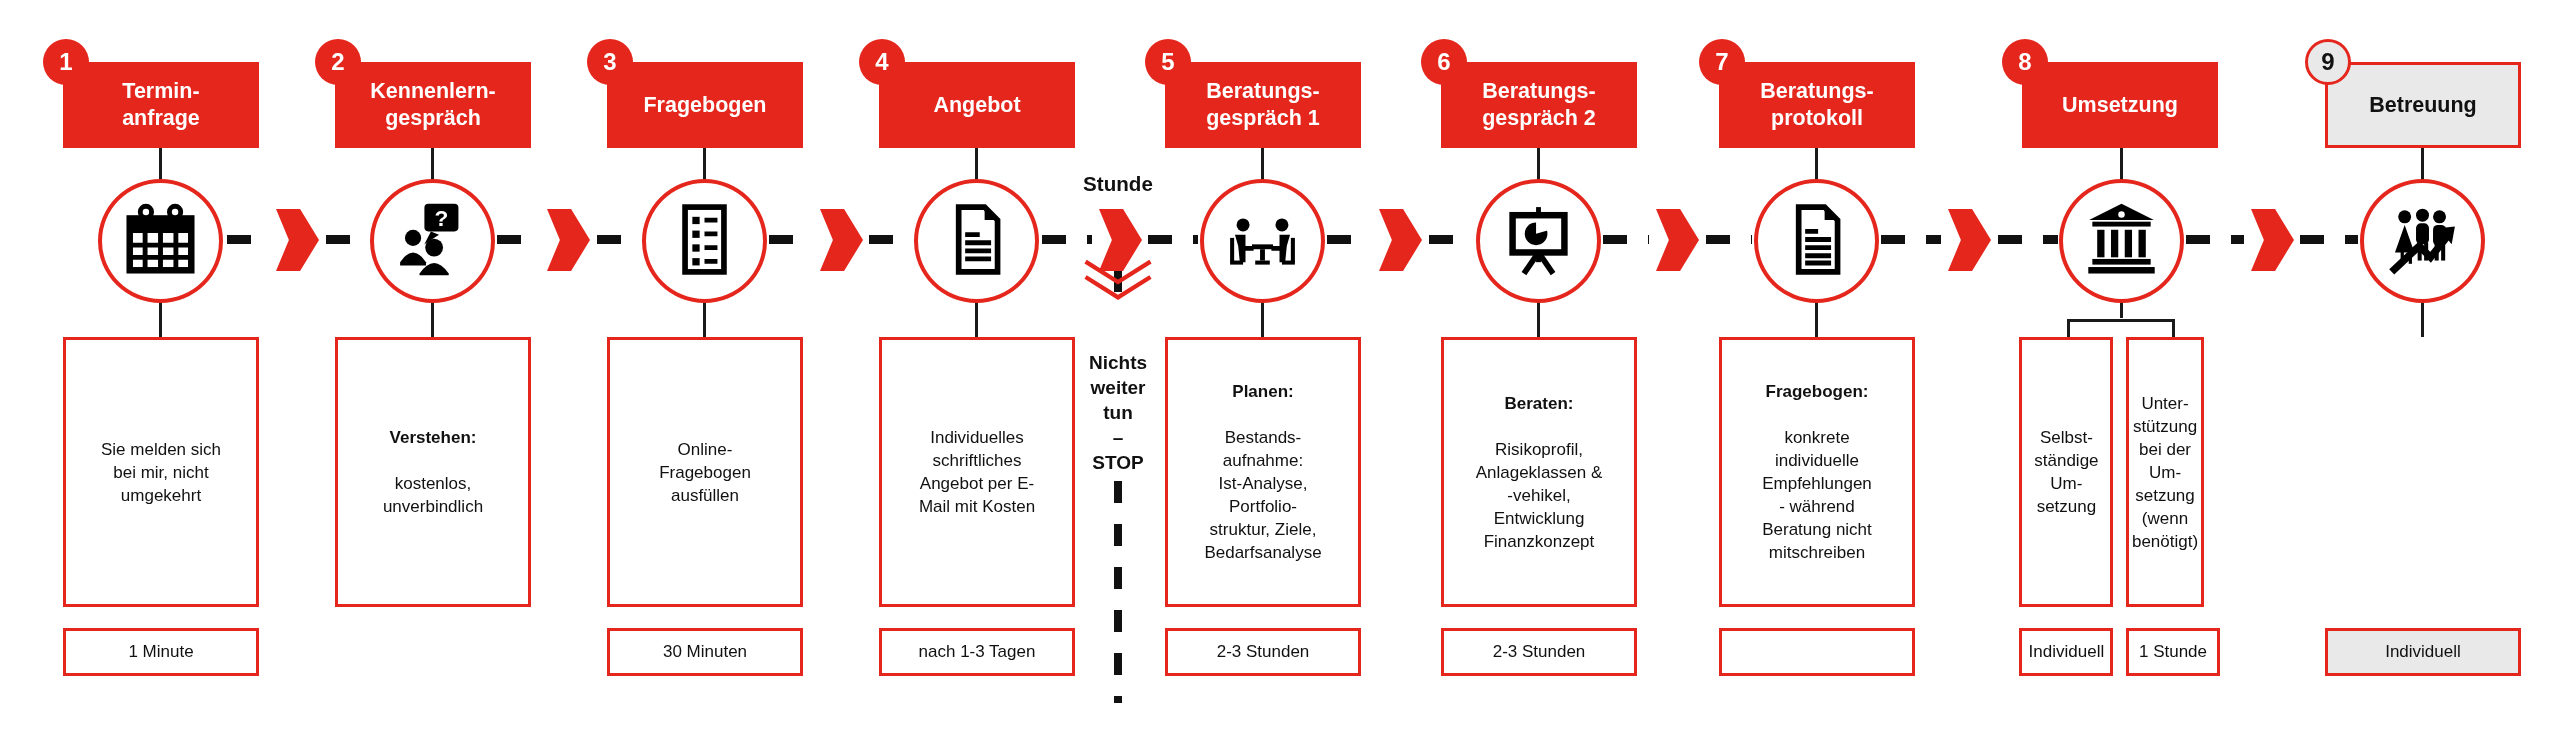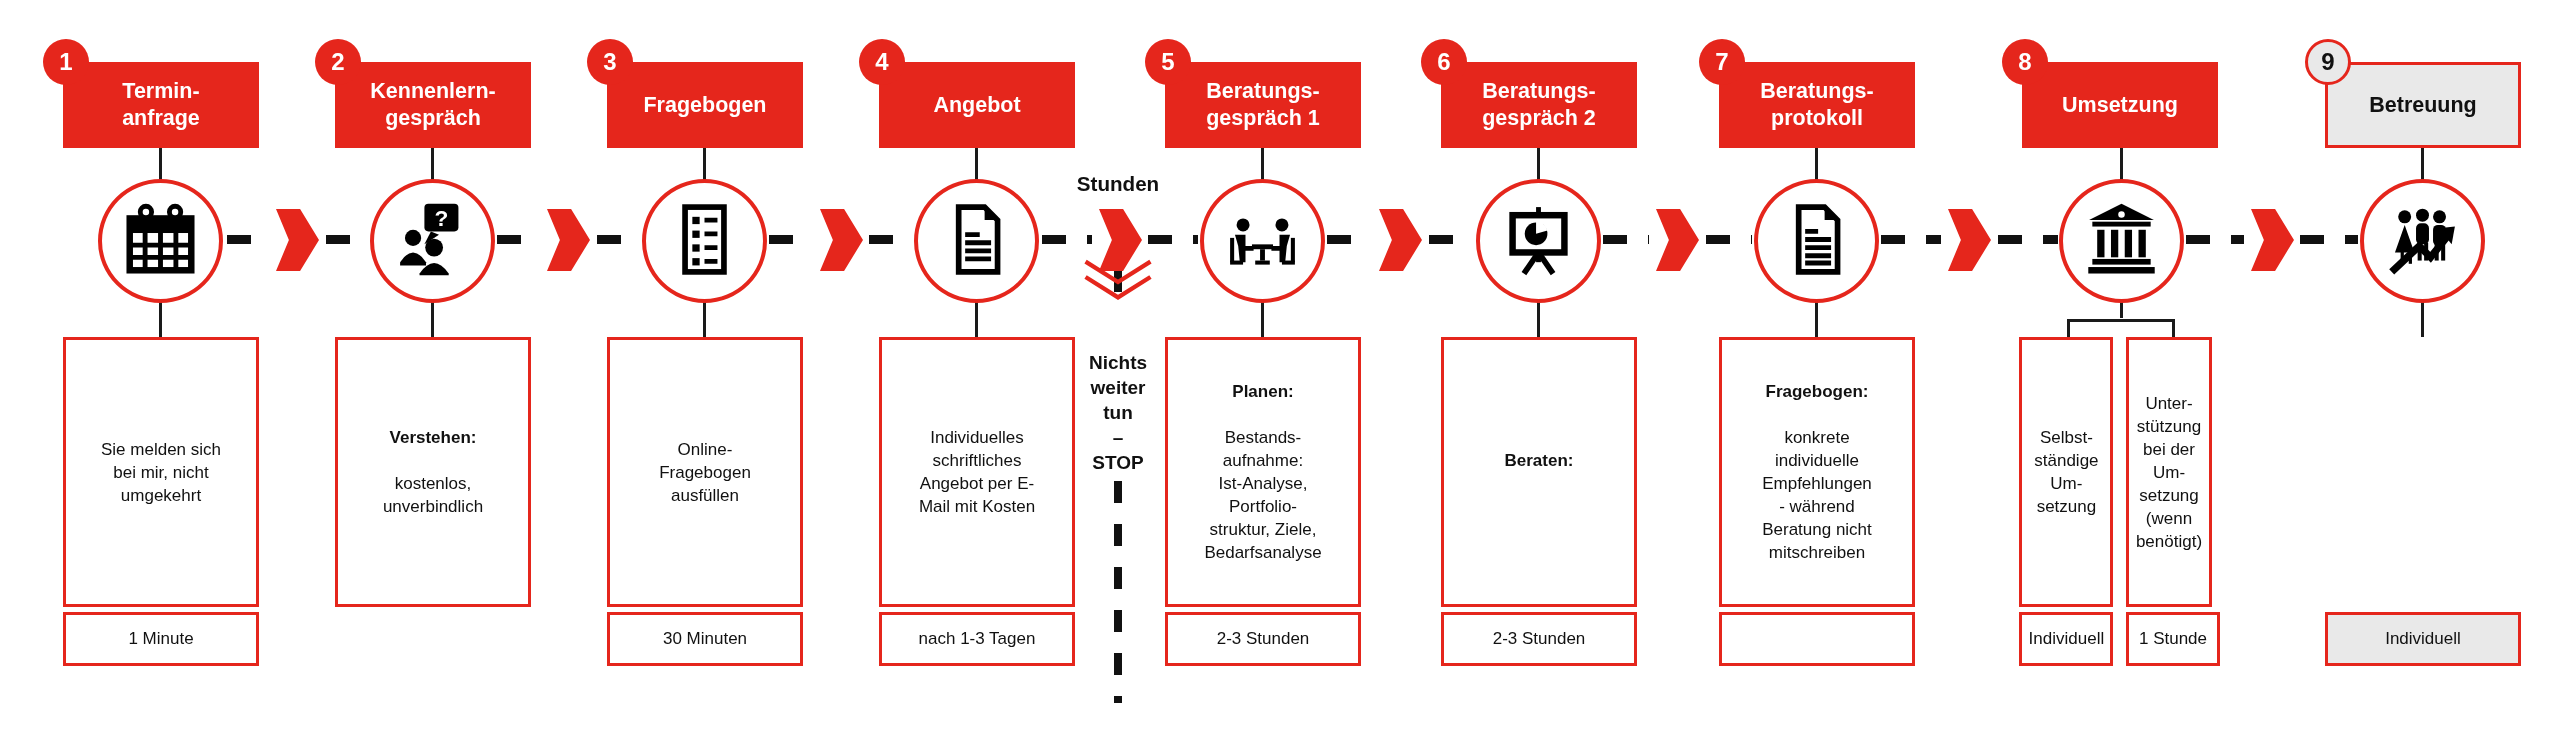--- a/index.html
+++ b/index.html
@@ -22,21 +22,21 @@
           background:#fff;border:4.3px solid #e5261c;box-sizing:border-box;
           display:flex;align-items:center;justify-content:center;z-index:2;}
   .circle svg{width:81px;height:81px;}
   .desc{position:absolute;left:0;top:337px;width:196px;height:270px;background:#fff;
         border:3.4px solid #e5261c;box-sizing:border-box;display:flex;flex-direction:column;
         align-items:center;justify-content:center;text-align:center;font-size:17px;
         line-height:23px;white-space:pre-line;padding:0 5.2px;}
   .desc.grey,.dur.grey{background:#e9e9e9;}
   .desc .lead{font-weight:bold;display:block;}
   .desc .lead:not(:empty){margin-bottom:23px;}
-  .dur{position:absolute;left:0;top:612px;width:196px;height:54px;background:#fff;
+  .dur{position:absolute;left:0;top:628px;width:196px;height:48px;background:#fff;
        border:3.4px solid #e5261c;box-sizing:border-box;display:flex;align-items:center;
        justify-content:center;font-size:17px;}
   .sub{width:94px;padding:0 3.4px;}
   .dash-h{position:absolute;top:235px;height:8.6px;
           background:repeating-linear-gradient(90deg,#111 0 24px,transparent 24px 45px);}
   .chev{position:absolute;top:209px;width:43px;height:62px;z-index:2;}
   .annahme{position:absolute;left:1062px;top:172px;width:112px;text-align:center;
            font-weight:bold;font-size:20.6px;}
   .stoptxt{position:absolute;left:1071px;top:350px;width:94px;text-align:center;
            font-weight:bold;font-size:19px;line-height:25px;white-space:pre-line;}
@@ -185,20 +185,25 @@
       <circle cx="47" cy="43" r="14" fill="#000"></circle>
       <path d="M47 43 L47 27 A16 16 0 0 1 61 39 Z" fill="#fff"></path>
       <path d="M63 31 L70 25" stroke="#000" stroke-width="0"></path>
       <rect x="47" y="66" width="6" height="12" fill="#000"></rect>
       <path d="M50 66 L32 92 M50 66 L68 92" stroke="#000" stroke-width="7"></path>
     </svg></span>
   </div>
   <div class="vline" style="left:96px;top:302px;height:35px"></div>
   <div class="desc">
     <span class="lead">Beraten:</span>
+    <span>Risikoprofil,
+Anlageklassen &amp;
+-vehikel,
+Entwicklung
+Finanzkonzept</span>
   </div>
   <div class="dur">2-3 Stunden</div>
 </div>
 
 <div class="col" style="left:1719px">
   <div class="badge">7</div>
   <div class="hdr">Beratungs-
 protokoll</div>
   <div class="vline" style="left:96px;top:148px;height:33px"></div>
   <div class="circle">
@@ -241,21 +246,21 @@
   <div class="vline" style="left:98px;top:302px;height:16.3px"></div>
   <div class="hline" style="left:45px;top:319px;width:108px"></div>
   <div class="vline" style="left:45px;top:319px;height:19px"></div>
   <div class="vline" style="left:150px;top:319px;height:19px"></div>
   <div class="desc sub" style="left:-2.6px;width:94px">
     <span>Selbst-
 ständige
 Um-
 setzung</span>
   </div>
-  <div class="desc sub" style="left:104px;width:86px">
+  <div class="desc sub" style="left:104px;width:78px">
     <span>Unter-
 stützung
 bei der
 Um-
 setzung
 (wenn
 benötigt)</span>
   </div>
   <div class="dur" style="left:-2.6px;width:94px">Individuell</div>
   <div class="dur" style="left:104px;width:94px">1 Stunde</div>
@@ -280,21 +285,21 @@
       <rect x="65" y="56" width="5" height="20" fill="#000"></rect>
       <rect x="73" y="56" width="5" height="20" fill="#000"></rect>
       <path d="M12 90 L46 58 L60 72 L84 42" stroke="#000" stroke-width="9" fill="none"></path>
       <path d="M70 36 L90 34 L86 56 Z" fill="#000"></path>
     </svg></span>
   </div>
   <div class="vline" style="left:96px;top:302px;height:35px"></div>
   <div class="dur grey">Individuell</div>
 </div>
 
-<div class="annahme">Stunden</div>
+<div class="annahme">Stunde</div>
 <div class="abs" style="left:1114px;top:254px;width:7.7px;height:38px;background:#111"></div>
 <svg class="abs" style="left:1083px;top:259px" width="70" height="41" viewBox="0 0 82 48">
   <path d="M3 3 L41 27 L79 3" fill="none" stroke="#e5261c" stroke-width="5"></path>
   <path d="M3 21 L41 45 L79 21" fill="none" stroke="#e5261c" stroke-width="5"></path>
 </svg>
 <div class="stoptxt">Nichts
 weiter
 tun
 –
 STOP</div>

